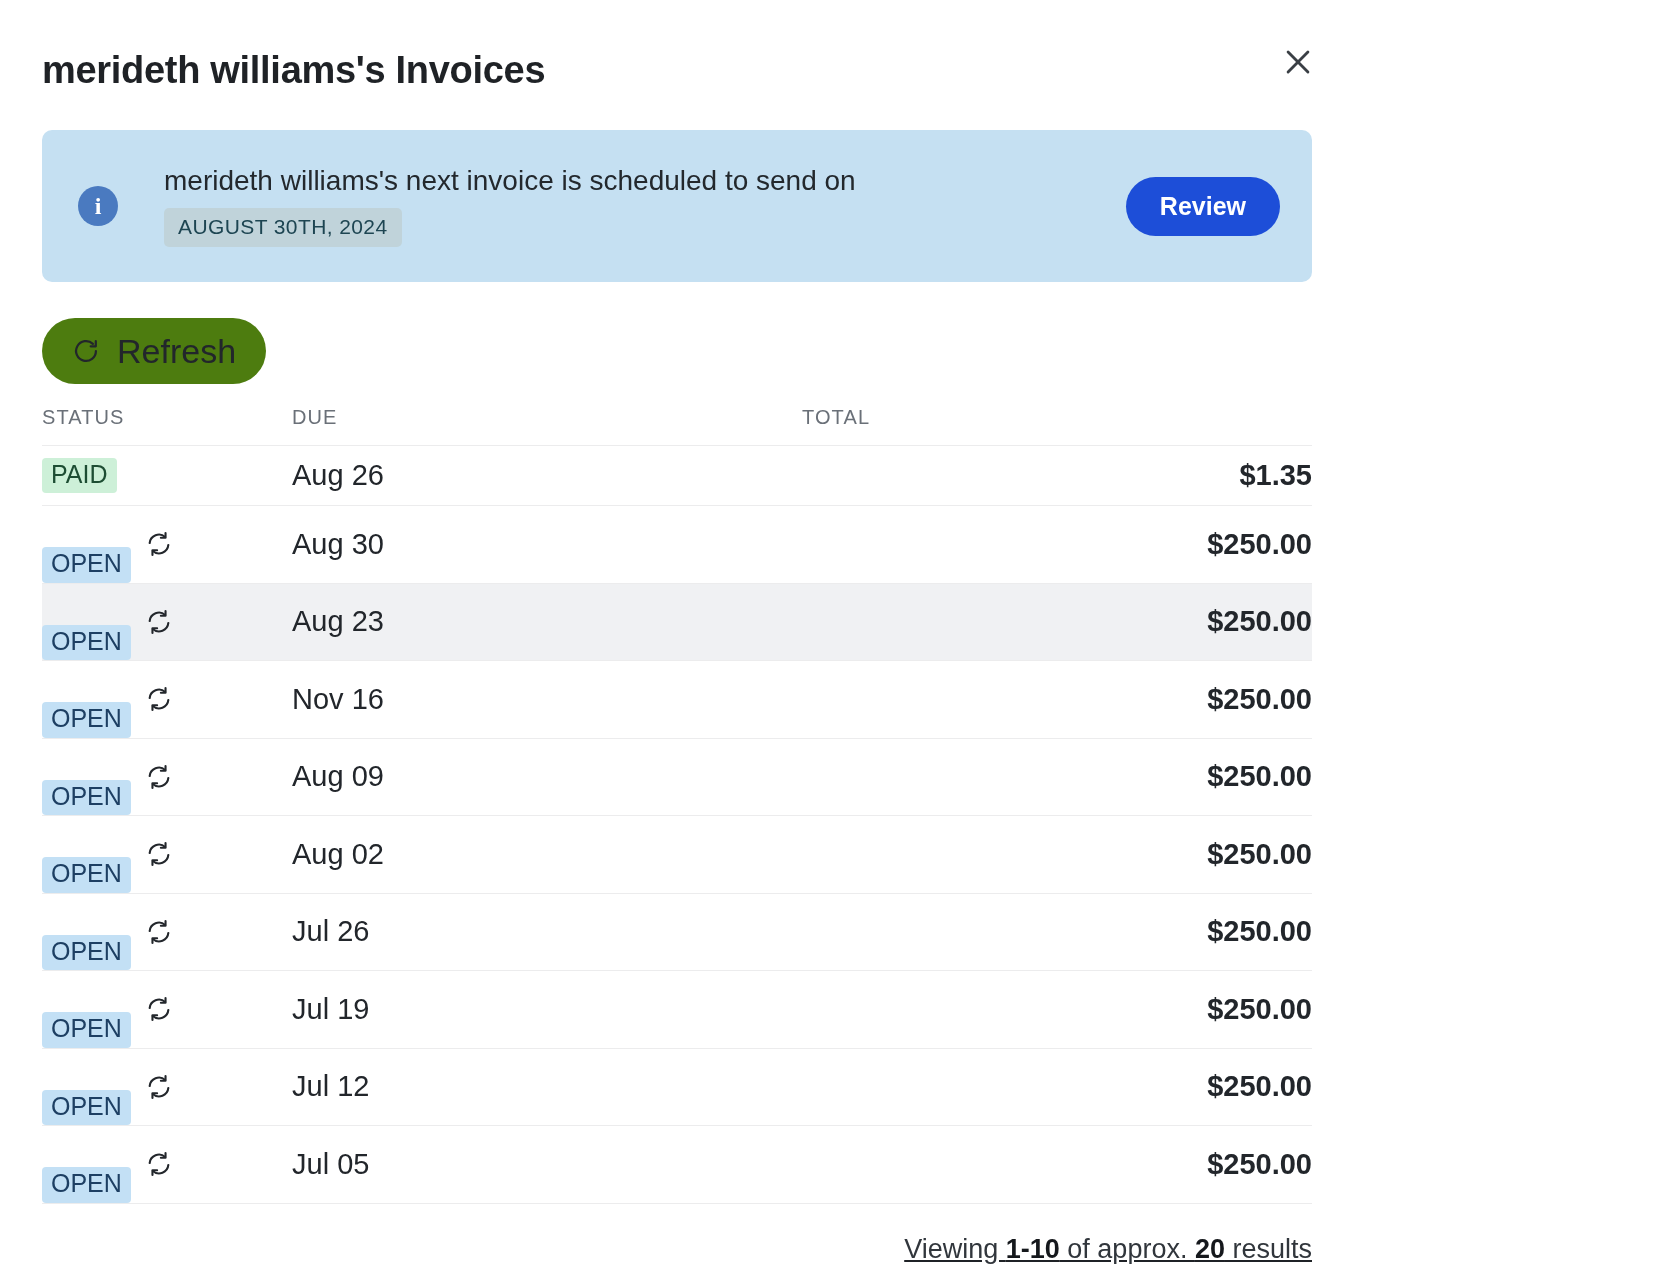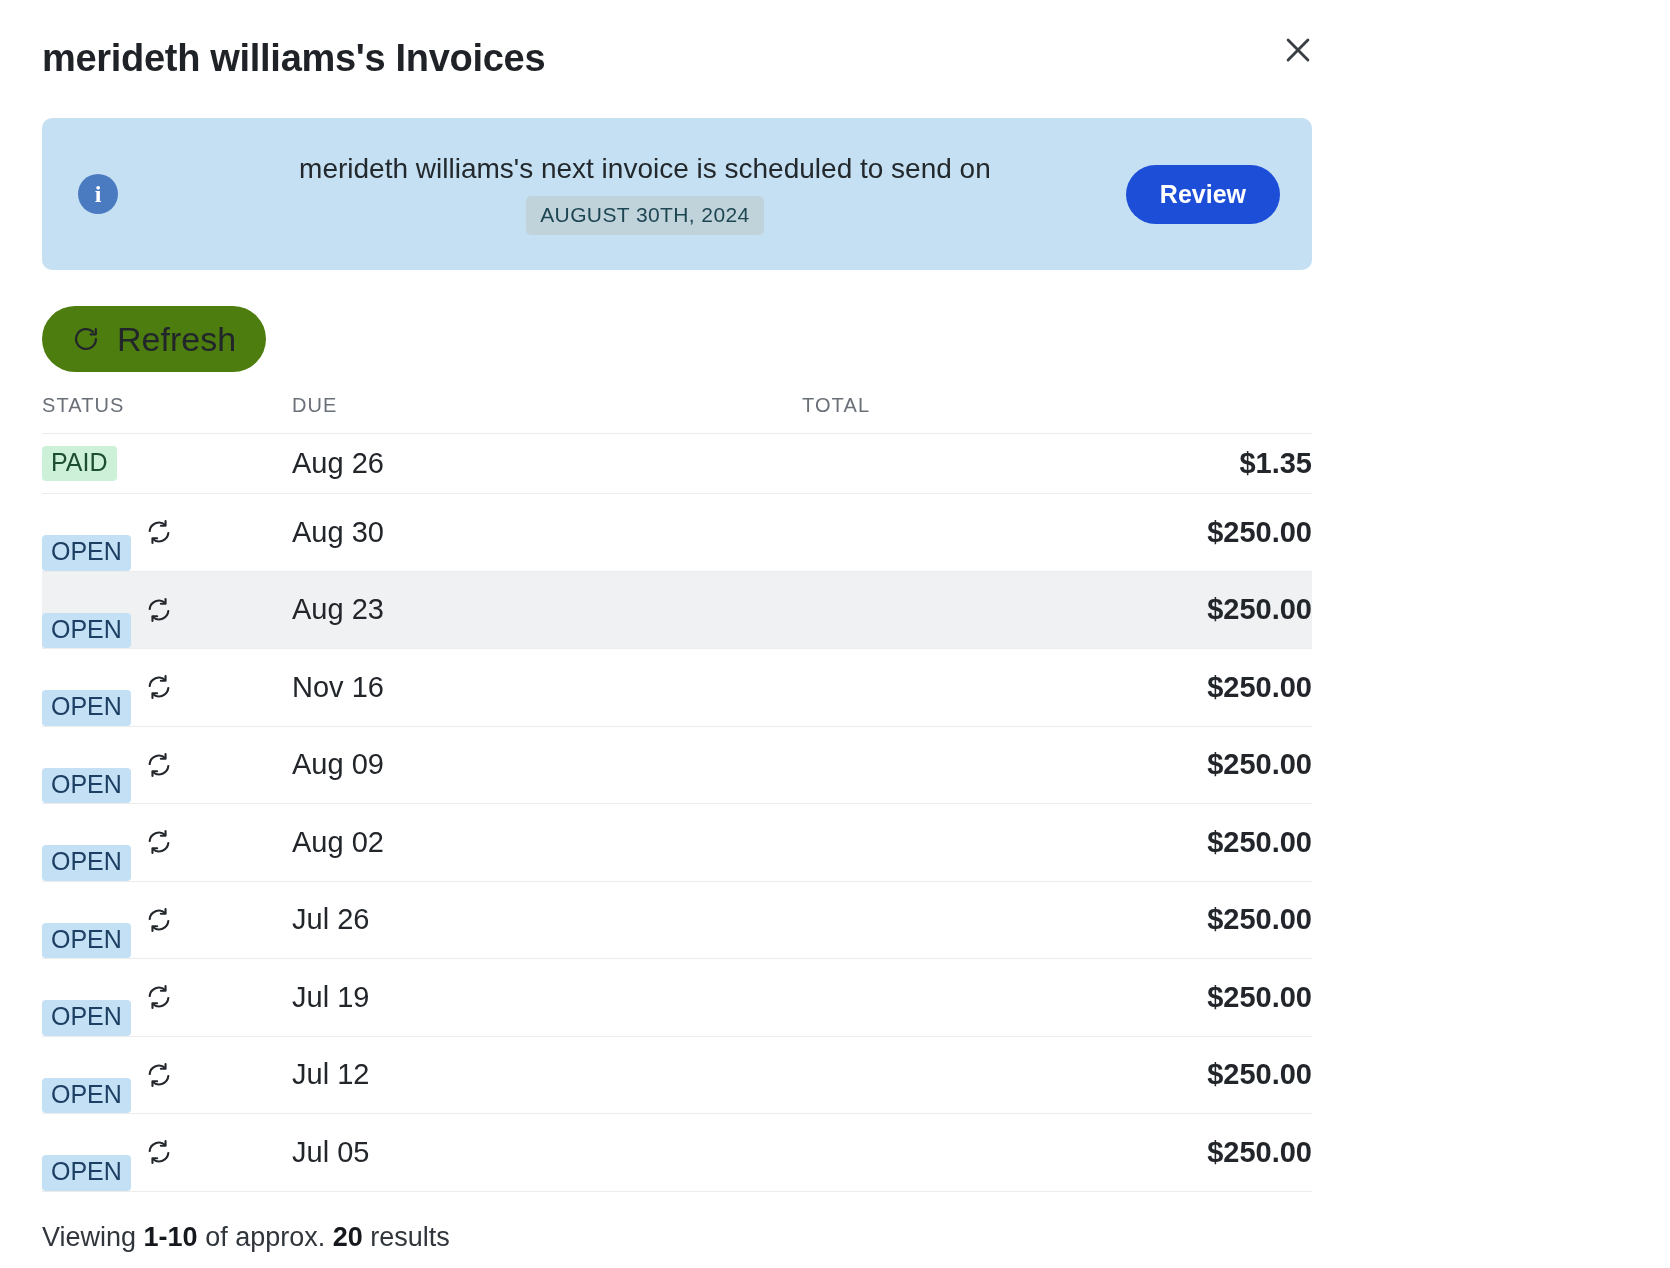--- a/index.html
+++ b/index.html
@@ -13,21 +13,21 @@
     font-family: "Liberation Sans", sans-serif;
     color: #1f2226;
     -webkit-font-smoothing: antialiased;
     overflow: hidden;
   }
   .modal {
     position: relative;
     width: 1354px;
     height: 1268px;
     box-sizing: border-box;
-    padding: 0 42px;
+    padding: 12px 42px;
     background: #ffffff;
   }
 
   
   .header {
     height: 118px;
     display: flex;
     align-items: center;
     position: relative;
   }
@@ -79,21 +79,21 @@
     font-weight: bold;
     font-family: "Liberation Serif", serif;
     line-height: 1;
   }
   .banner-body {
     margin-left: 46px;
     flex: 1 1 auto;
     display: flex;
     flex-direction: column;
     gap: 10px;
-    align-items: center;
+    align-items: flex-start;
   }
   .banner-text {
     font-size: 28px;
     color: #23282d;
     line-height: 1.15;
   }
   .date-chip {
     background: #c0d3da;
     color: #1d4552;
     font-size: 21px;
@@ -189,21 +189,22 @@
     font-weight: bold;
     color: #1c2024;
     padding-right: 2px;
   }
 
   
   .footer {
     margin-top: 30px;
     display: flex;
     align-items: center;
-    justify-content: flex-start;
+    justify-content: flex-end;
+    text-decoration: underline;
   }
   .viewing {
     font-size: 27px;
     color: #31363c;
   }
   .viewing b { font-weight: bold; color: #15181c; }
   .pager { display: flex; align-items: center; gap: 16px; }
   .pager-btn {
     border: none;
     border-radius: 999px;

